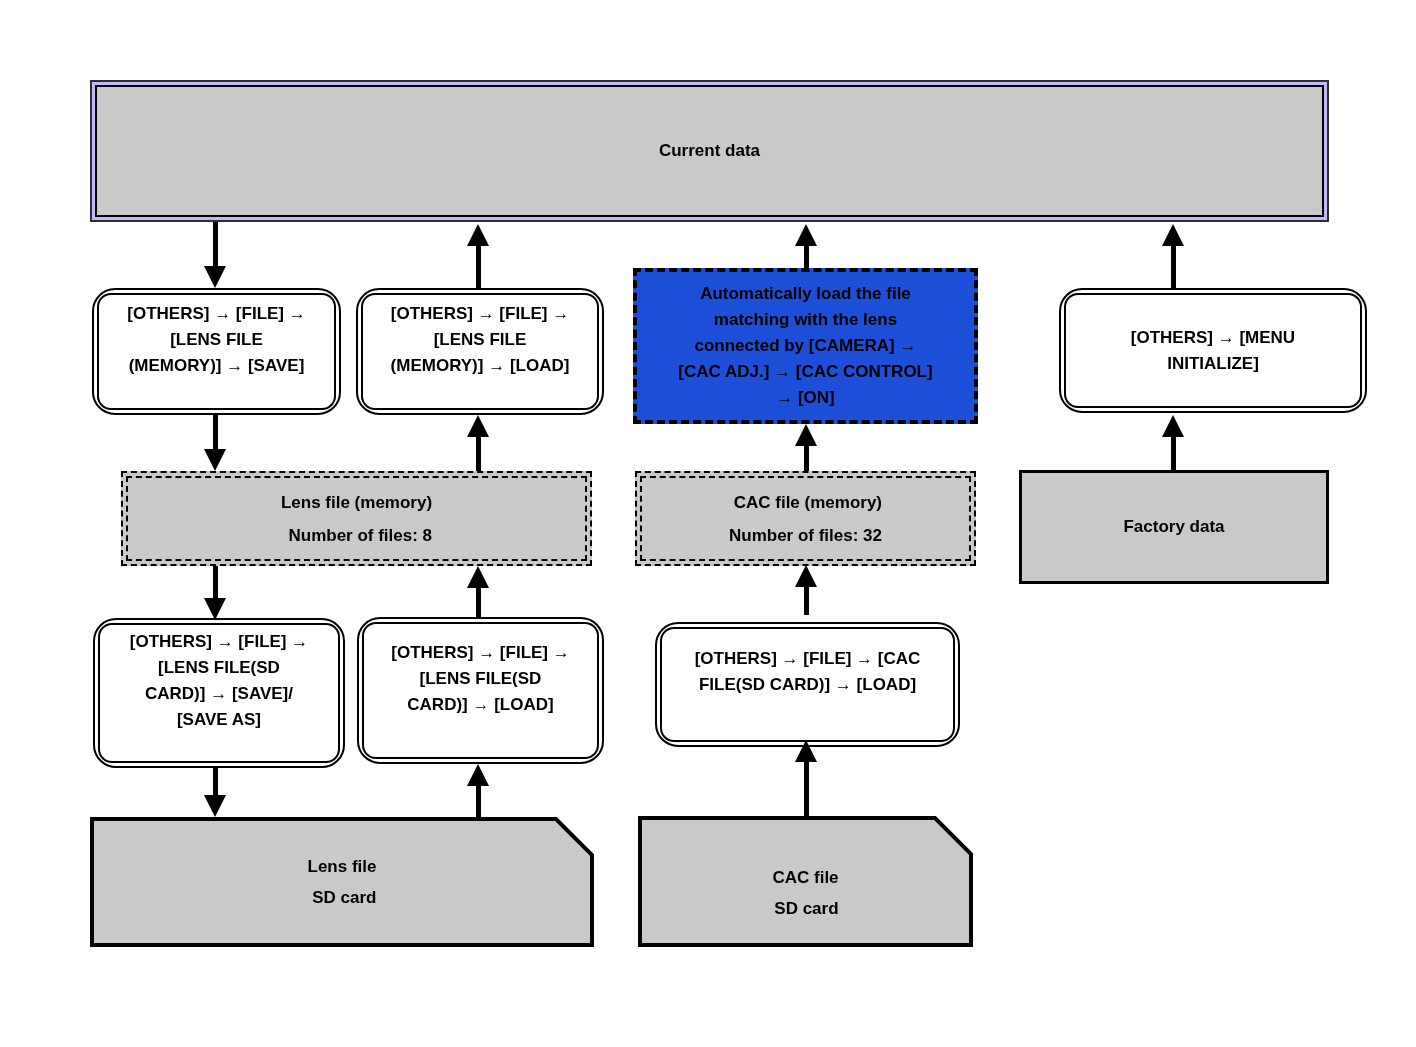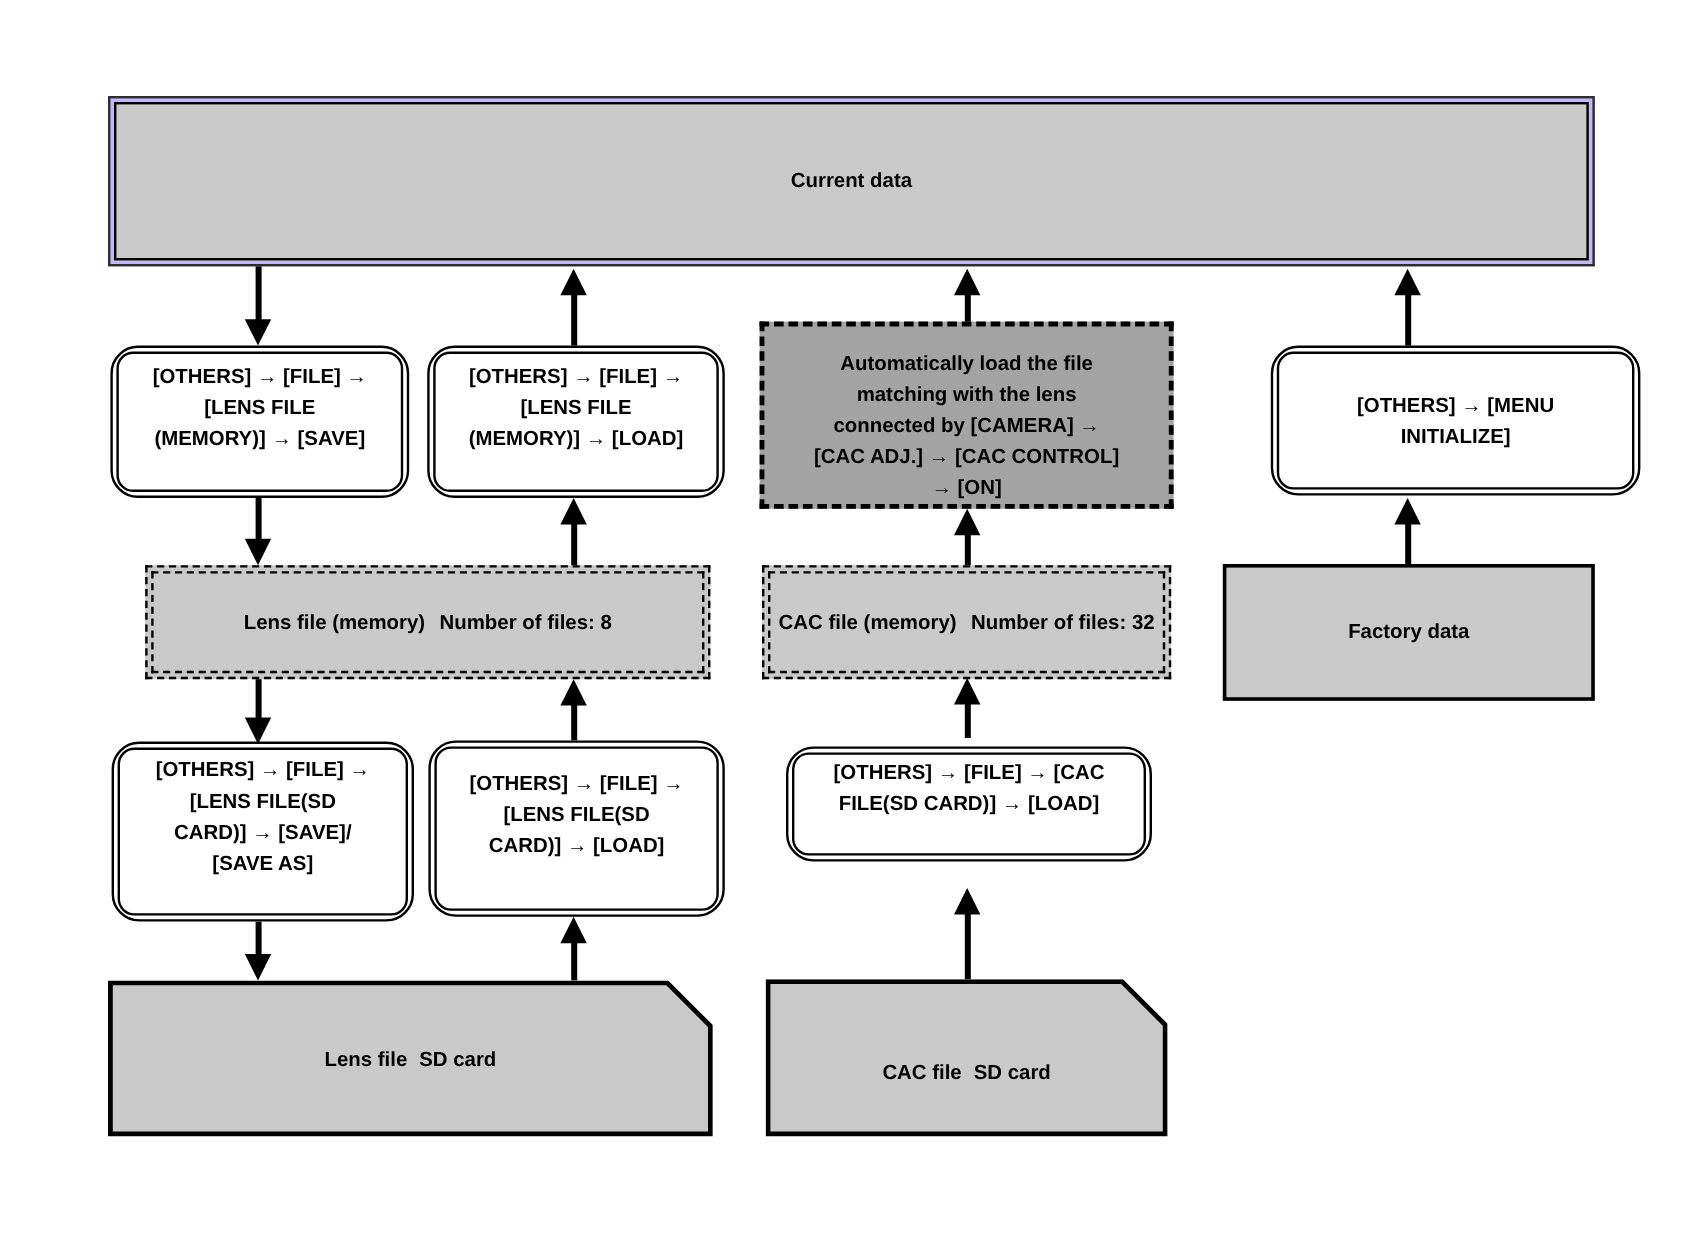--- a/index.html
+++ b/index.html
@@ -15,31 +15,31 @@
   .dbl-outer{border:2px solid #2e2e2e;background:#c4b5fd;padding:3px;}
   .dbl-inner{width:100%;height:100%;box-sizing:border-box;border:2px solid #000;
     background:#c9c9c9;display:flex;align-items:center;justify-content:center;}
 
   
   .round-outer{border:2px solid #000;border-radius:23px;background:#ffffff;padding:3px;}
   .round-inner{width:100%;height:100%;box-sizing:border-box;border:2px solid #000;
     border-radius:14px;background:#ffffff;display:flex;align-items:center;justify-content:center;}
 
   
-  .dash-thick{border:4px dashed #000;background:#a3a3a3;display:flex;align-items:flex-end;justify-content:center;}
+  .dash-thick{border:4px dashed #000;background:#1d4ed8;display:flex;align-items:center;justify-content:center;}
 
   
   .dashdbl-outer{border:2px dashed #000;background:#c9c9c9;padding:3px;}
   .dashdbl-inner{width:100%;height:100%;box-sizing:border-box;border:2px dashed #000;
     display:flex;align-items:center;justify-content:center;}
 
   
   .solid-box{border:3px solid #000;background:#c9c9c9;display:flex;align-items:center;justify-content:center;}
 
-  .two-line{display:flex;gap:12px;align-items:flex-end;}
+  .two-line{display:flex;flex-direction:column;gap:12px;align-items:flex-end;}
   .two-line .label{line-height:21px;}
 
   
   .sd-wrap{position:absolute;}
   .sd-text{position:absolute;left:0;top:0;right:0;bottom:0;display:flex;align-items:center;justify-content:center;}
 
   
   .arrow{position:absolute;width:22px;}
   .arrow .shaft{position:absolute;left:8.5px;width:5px;background:#000;}
   .arrow.down .shaft{top:0;bottom:20px;}
@@ -123,21 +123,21 @@
   </div>
 
   <div class="abs round-outer" style="left:357px;top:617px;width:247px;height:147px;">
     <div class="round-inner" style="padding-bottom:24px;">
       <div class="label">[OTHERS] → [FILE] →
 [LENS FILE(SD
 CARD)] → [LOAD]</div>
     </div>
   </div>
 
-  <div class="abs round-outer" style="left:655px;top:622px;width:305px;height:96px;">
+  <div class="abs round-outer" style="left:655px;top:622px;width:305px;height:125px;">
     <div class="round-inner" style="padding-bottom:26px;">
       <div class="label">[OTHERS] → [FILE] → [CAC
 FILE(SD CARD)] → [LOAD]</div>
     </div>
   </div>
 
   <div class="sd-wrap" style="left:90px;top:817px;width:504px;height:130px;">
     <svg width="504" height="130" viewBox="0 0 504 130" aria-hidden="true">
       <polygon points="2,2 466,2 502,38 502,128 2,128" fill="#c9c9c9" stroke="#000000" stroke-width="4"></polygon>
     </svg>

